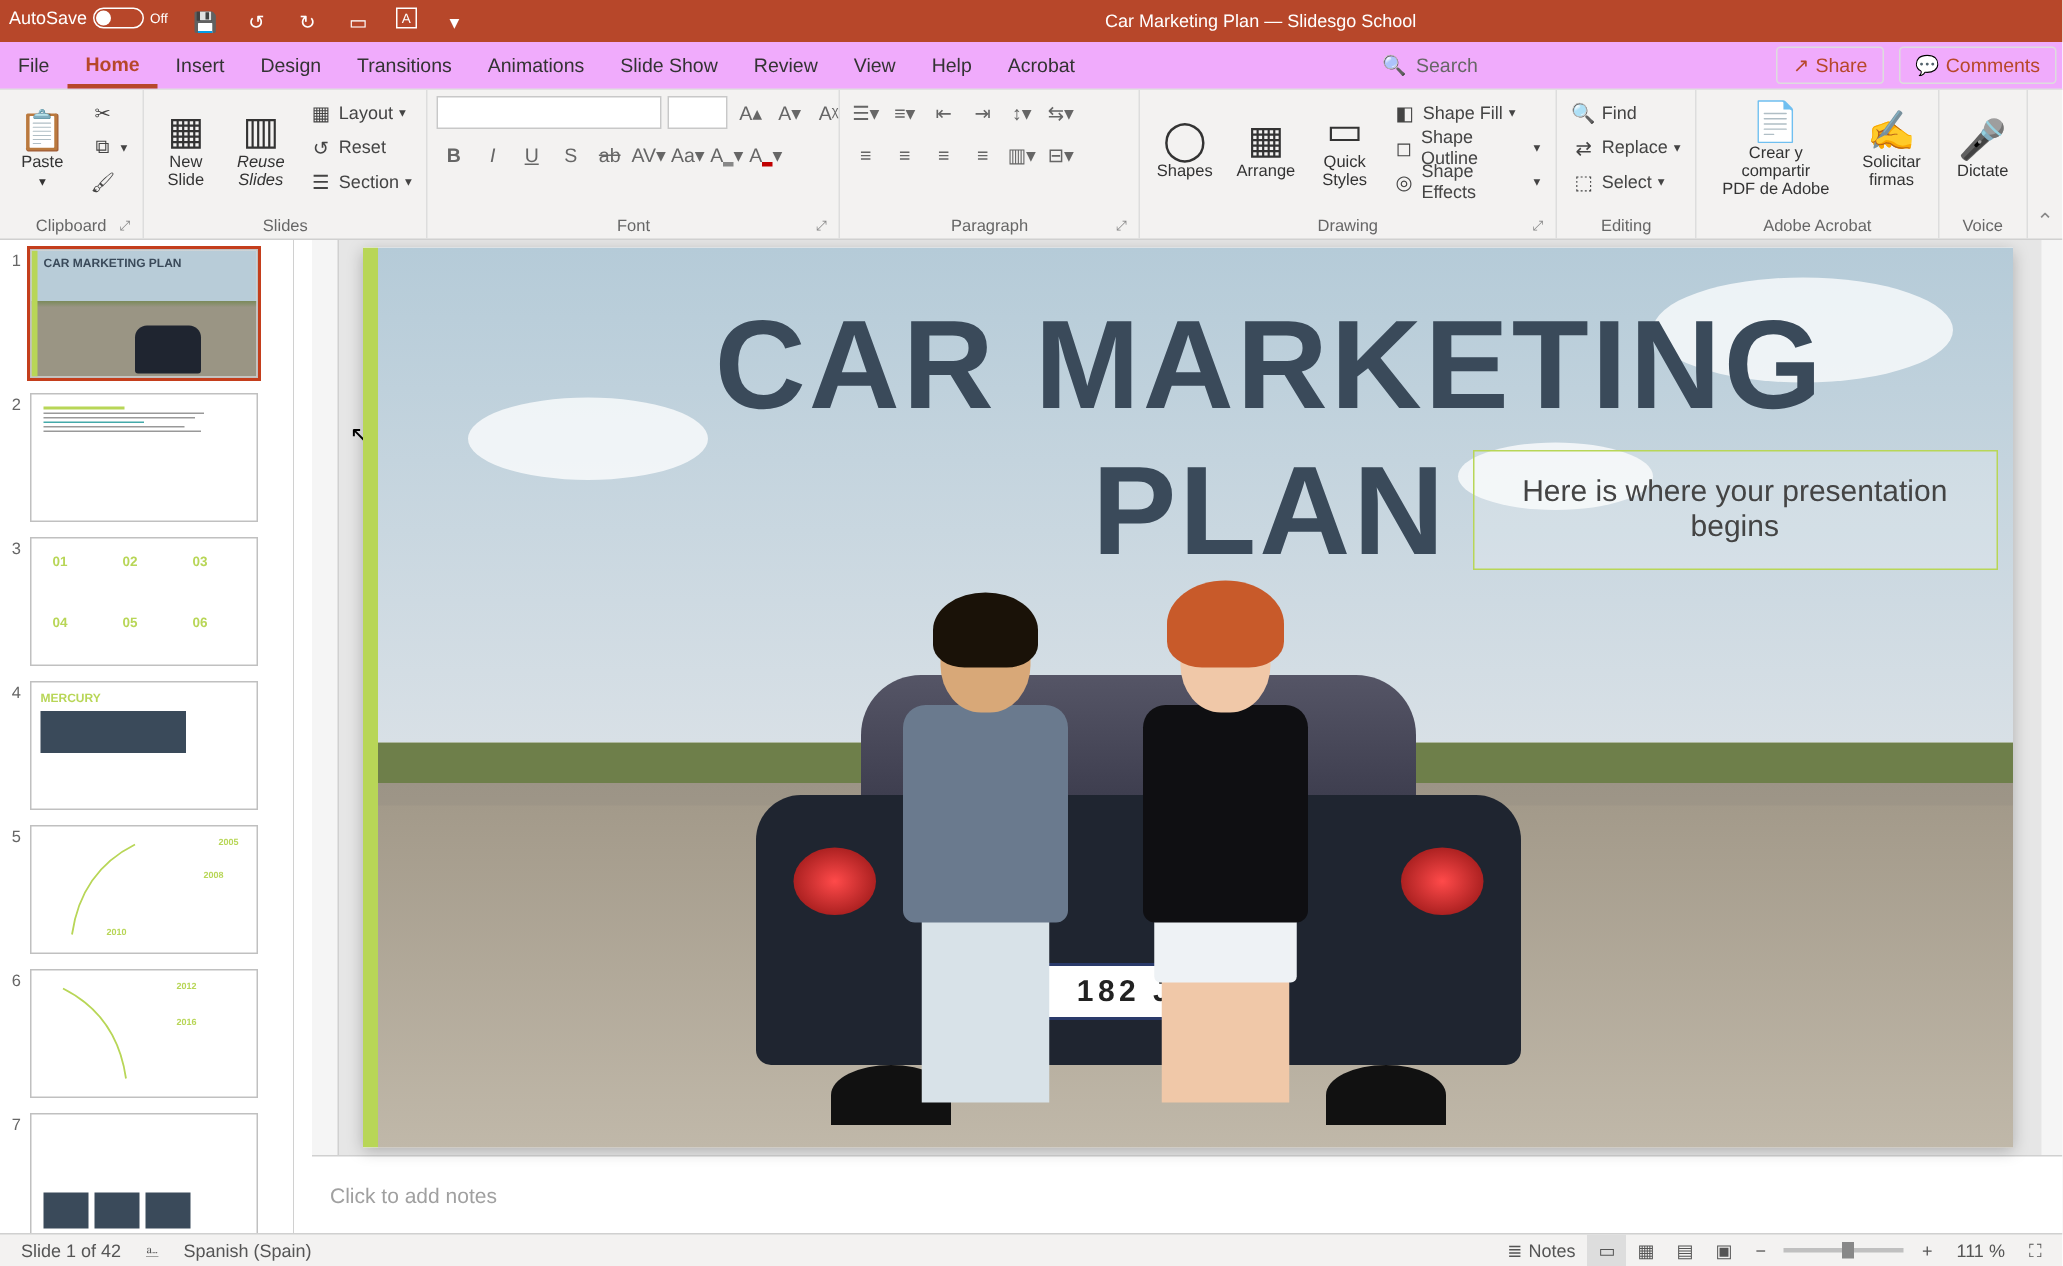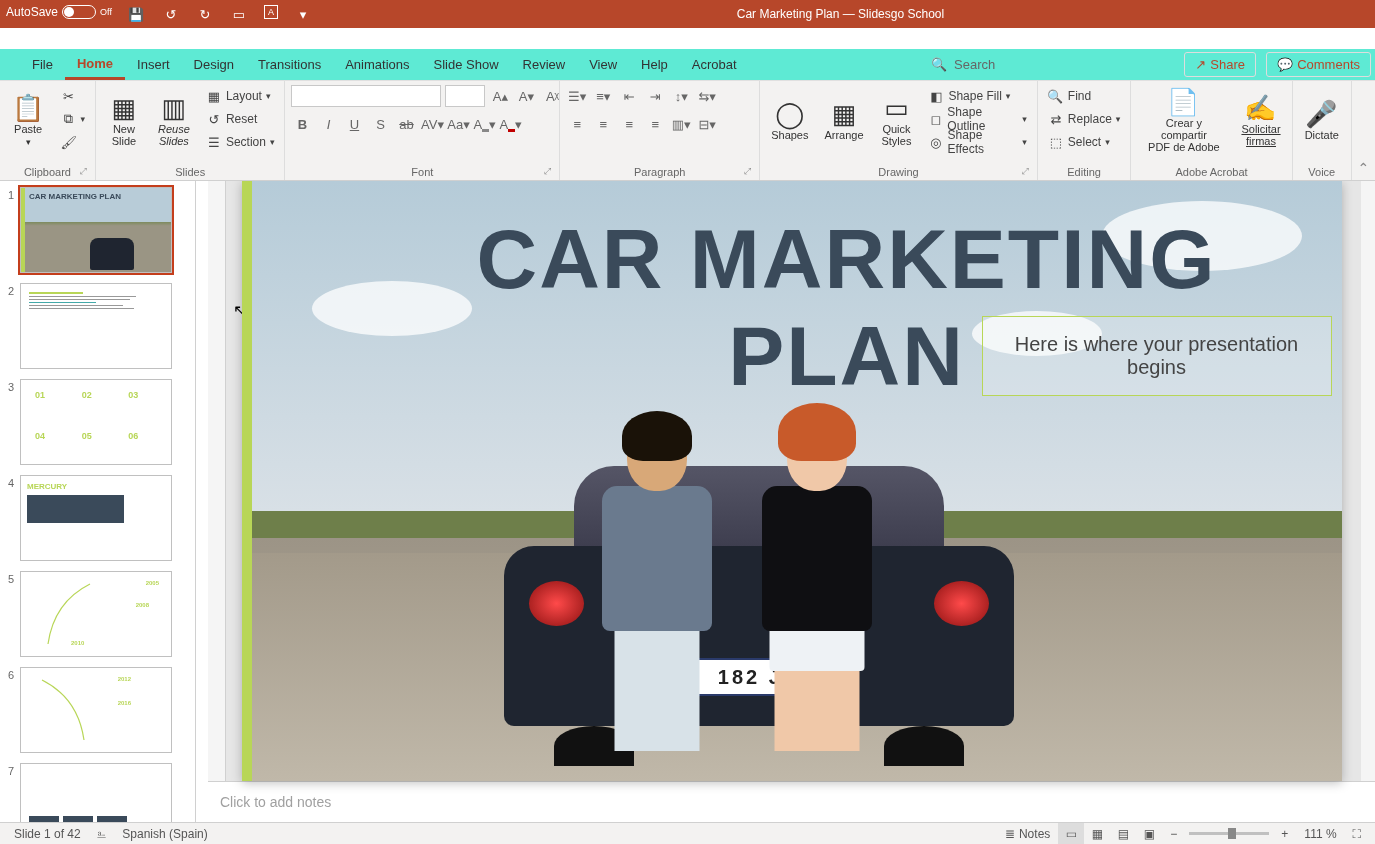--- a/index.html
+++ b/index.html
@@ -11,21 +11,21 @@
 .autosave { display: flex; align-items: center; gap: 4px; }
 .toggle { width: 34px; height: 14px; border: 1px solid #fff; border-radius: 8px; position: relative; }
 .toggle::after { content:''; position:absolute; width:10px; height:10px; border-radius:50%; background:#fff; top:1px; left:1px;}
 .qat-icon { width: 18px; height: 18px; display: flex; align-items: center; justify-content: center; font-size: 13px; cursor: pointer; }
 .titlebar .center { flex: 1; text-align: center; }
 .titlebar .right { display: flex; align-items: center; gap: 10px; }
 .user-badge { width: 20px; height: 20px; border-radius: 50%; background: #8a3a24; display: flex; align-items: center; justify-content: center; font-size: 10px; }
 .winbtn { width: 40px; height: 24px; display: flex; align-items: center; justify-content: center; font-size: 13px; cursor:pointer; }
 
 
-.ribbon-tabs { height: 32px; background: #5eead4; border-bottom: 1px solid #e0e0e0; display: flex; align-items: center; padding-left: 20px; margin-top: 21px; }
+.ribbon-tabs { height: 32px; background: #f0abfc; border-bottom: 1px solid #e0e0e0; display: flex; align-items: center; padding-left: 0; }
 .ribbon-tab { padding: 6px 12px; font-size: 13px; color: #333; cursor: pointer; }
 .ribbon-tab.active { color: #b7472a; font-weight: 600; border-bottom: 3px solid #b7472a; }
 .ribbon-tabs .spacer { flex: 1; }
 .search { display: flex; align-items: center; gap: 6px; padding: 4px 10px; color: #666; font-size: 13px; }
 .ribbon-right-btn { display:flex; align-items:center; gap:4px; padding: 4px 10px; font-size:13px; color:#b7472a; border:1px solid #ddd; border-radius:3px; margin-left:6px; margin-right:4px; cursor:pointer;}
 
 
 .ribbon { height: 100px; background: #f3f2f1; border-bottom: 1px solid #d0d0d0; display: flex; }
 .group { border-right: 1px solid #ddd; padding: 4px 6px 2px 6px; display: flex; flex-direction: column; }
 .group-content { flex: 1; display: flex; align-items: flex-start; gap: 6px; }
@@ -316,21 +316,21 @@
 
   <div class="group">
     <div class="group-content">
       <div class="big-btn" style="min-width:90px;">
           <span class="icn" style="color:#c00;">📄</span>
           <span style="white-space:pre-line;text-align:center;">Crear y compartir
 PDF de Adobe</span>
         </div>
       <div class="big-btn">
           <span class="icn">✍</span>
-          <span style="white-space:pre-line;text-align:center;text-decoration:underline;">Solicitar
+          <span style="white-space:pre-line;text-align:center;">Solicitar
 firmas</span>
         </div>
     </div>
     <div class="group-label">Adobe Acrobat</div>
   </div>
 
   <div class="group">
     <div class="group-content">
       <div class="big-btn">
           <span class="icn" style="color:#2a7ab8;">🎤</span>

